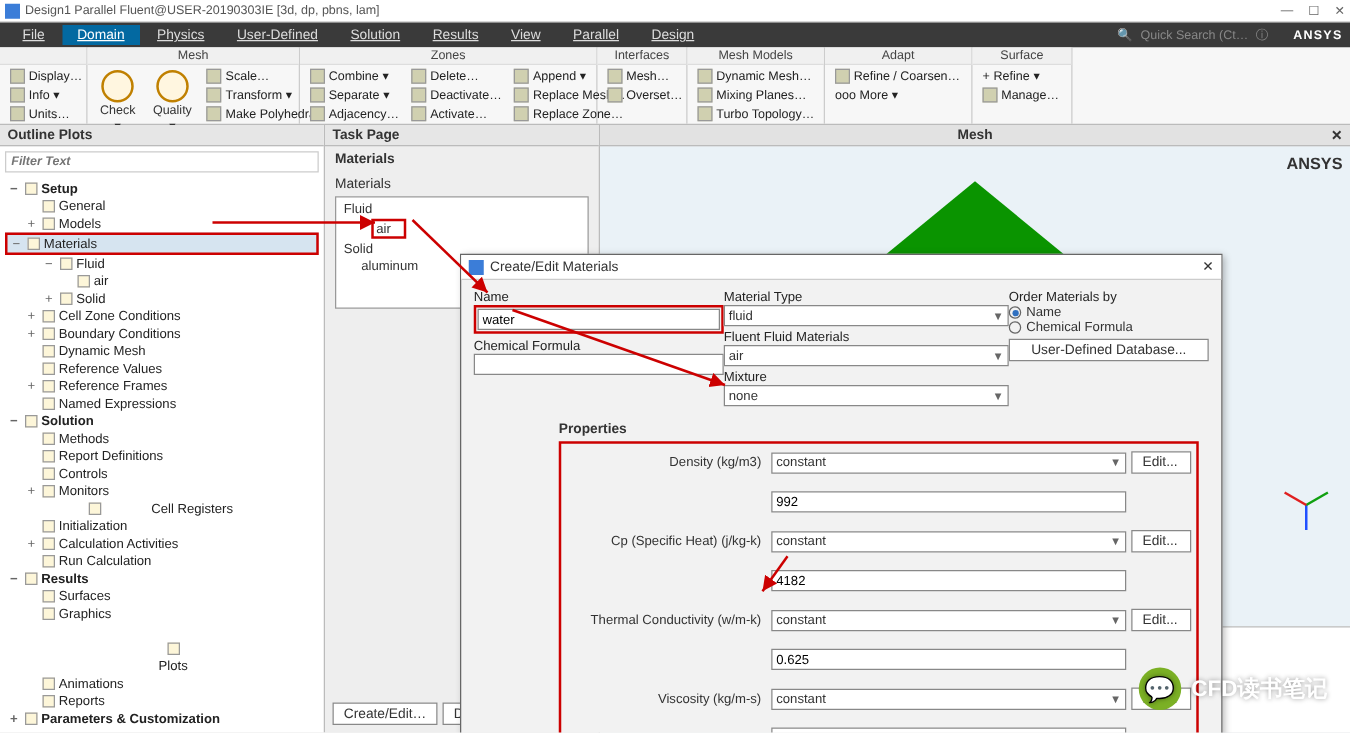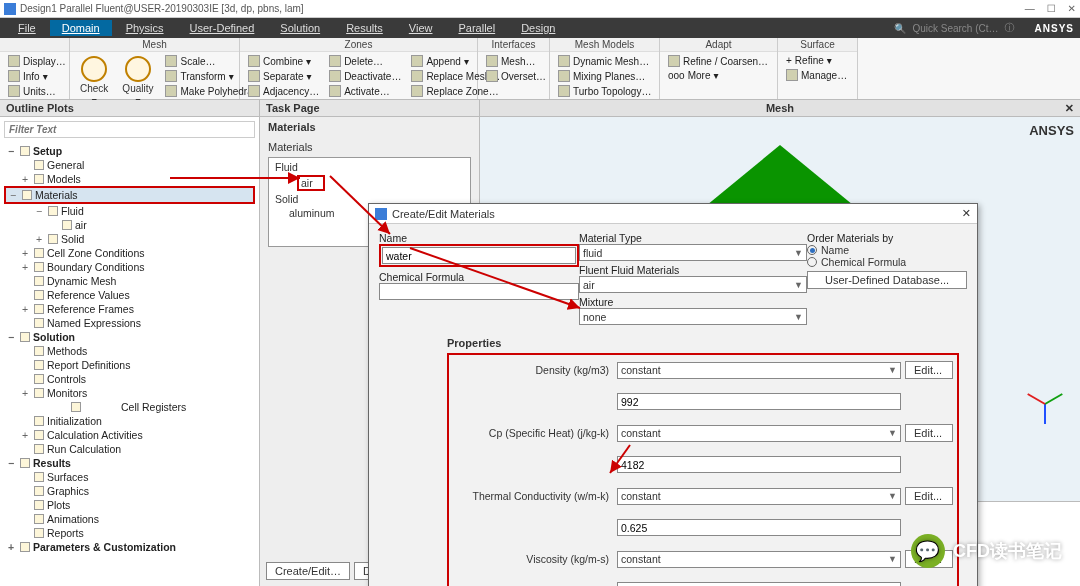--- a/index.html
+++ b/index.html
@@ -393,21 +393,21 @@
         <div class="tree-item" style="padding-left: 18px;">
           <span class="exp">&nbsp;</span>
           <span class="ticon"></span>
           <span>Surfaces</span>
         </div>
         <div class="tree-item" style="padding-left: 18px;">
           <span class="exp">&nbsp;</span>
           <span class="ticon"></span>
           <span>Graphics</span>
         </div>
-        <div class="tree-item" style="padding-left: 18px;">
+        <div class="tree-item" style="padding-left: 18px; flex-direction: column;">
           <span class="exp">&nbsp;</span>
           <span class="ticon"></span>
           <span>Plots</span>
         </div>
         <div class="tree-item" style="padding-left: 18px;">
           <span class="exp">&nbsp;</span>
           <span class="ticon"></span>
           <span>Animations</span>
         </div>
         <div class="tree-item" style="padding-left: 18px;">

